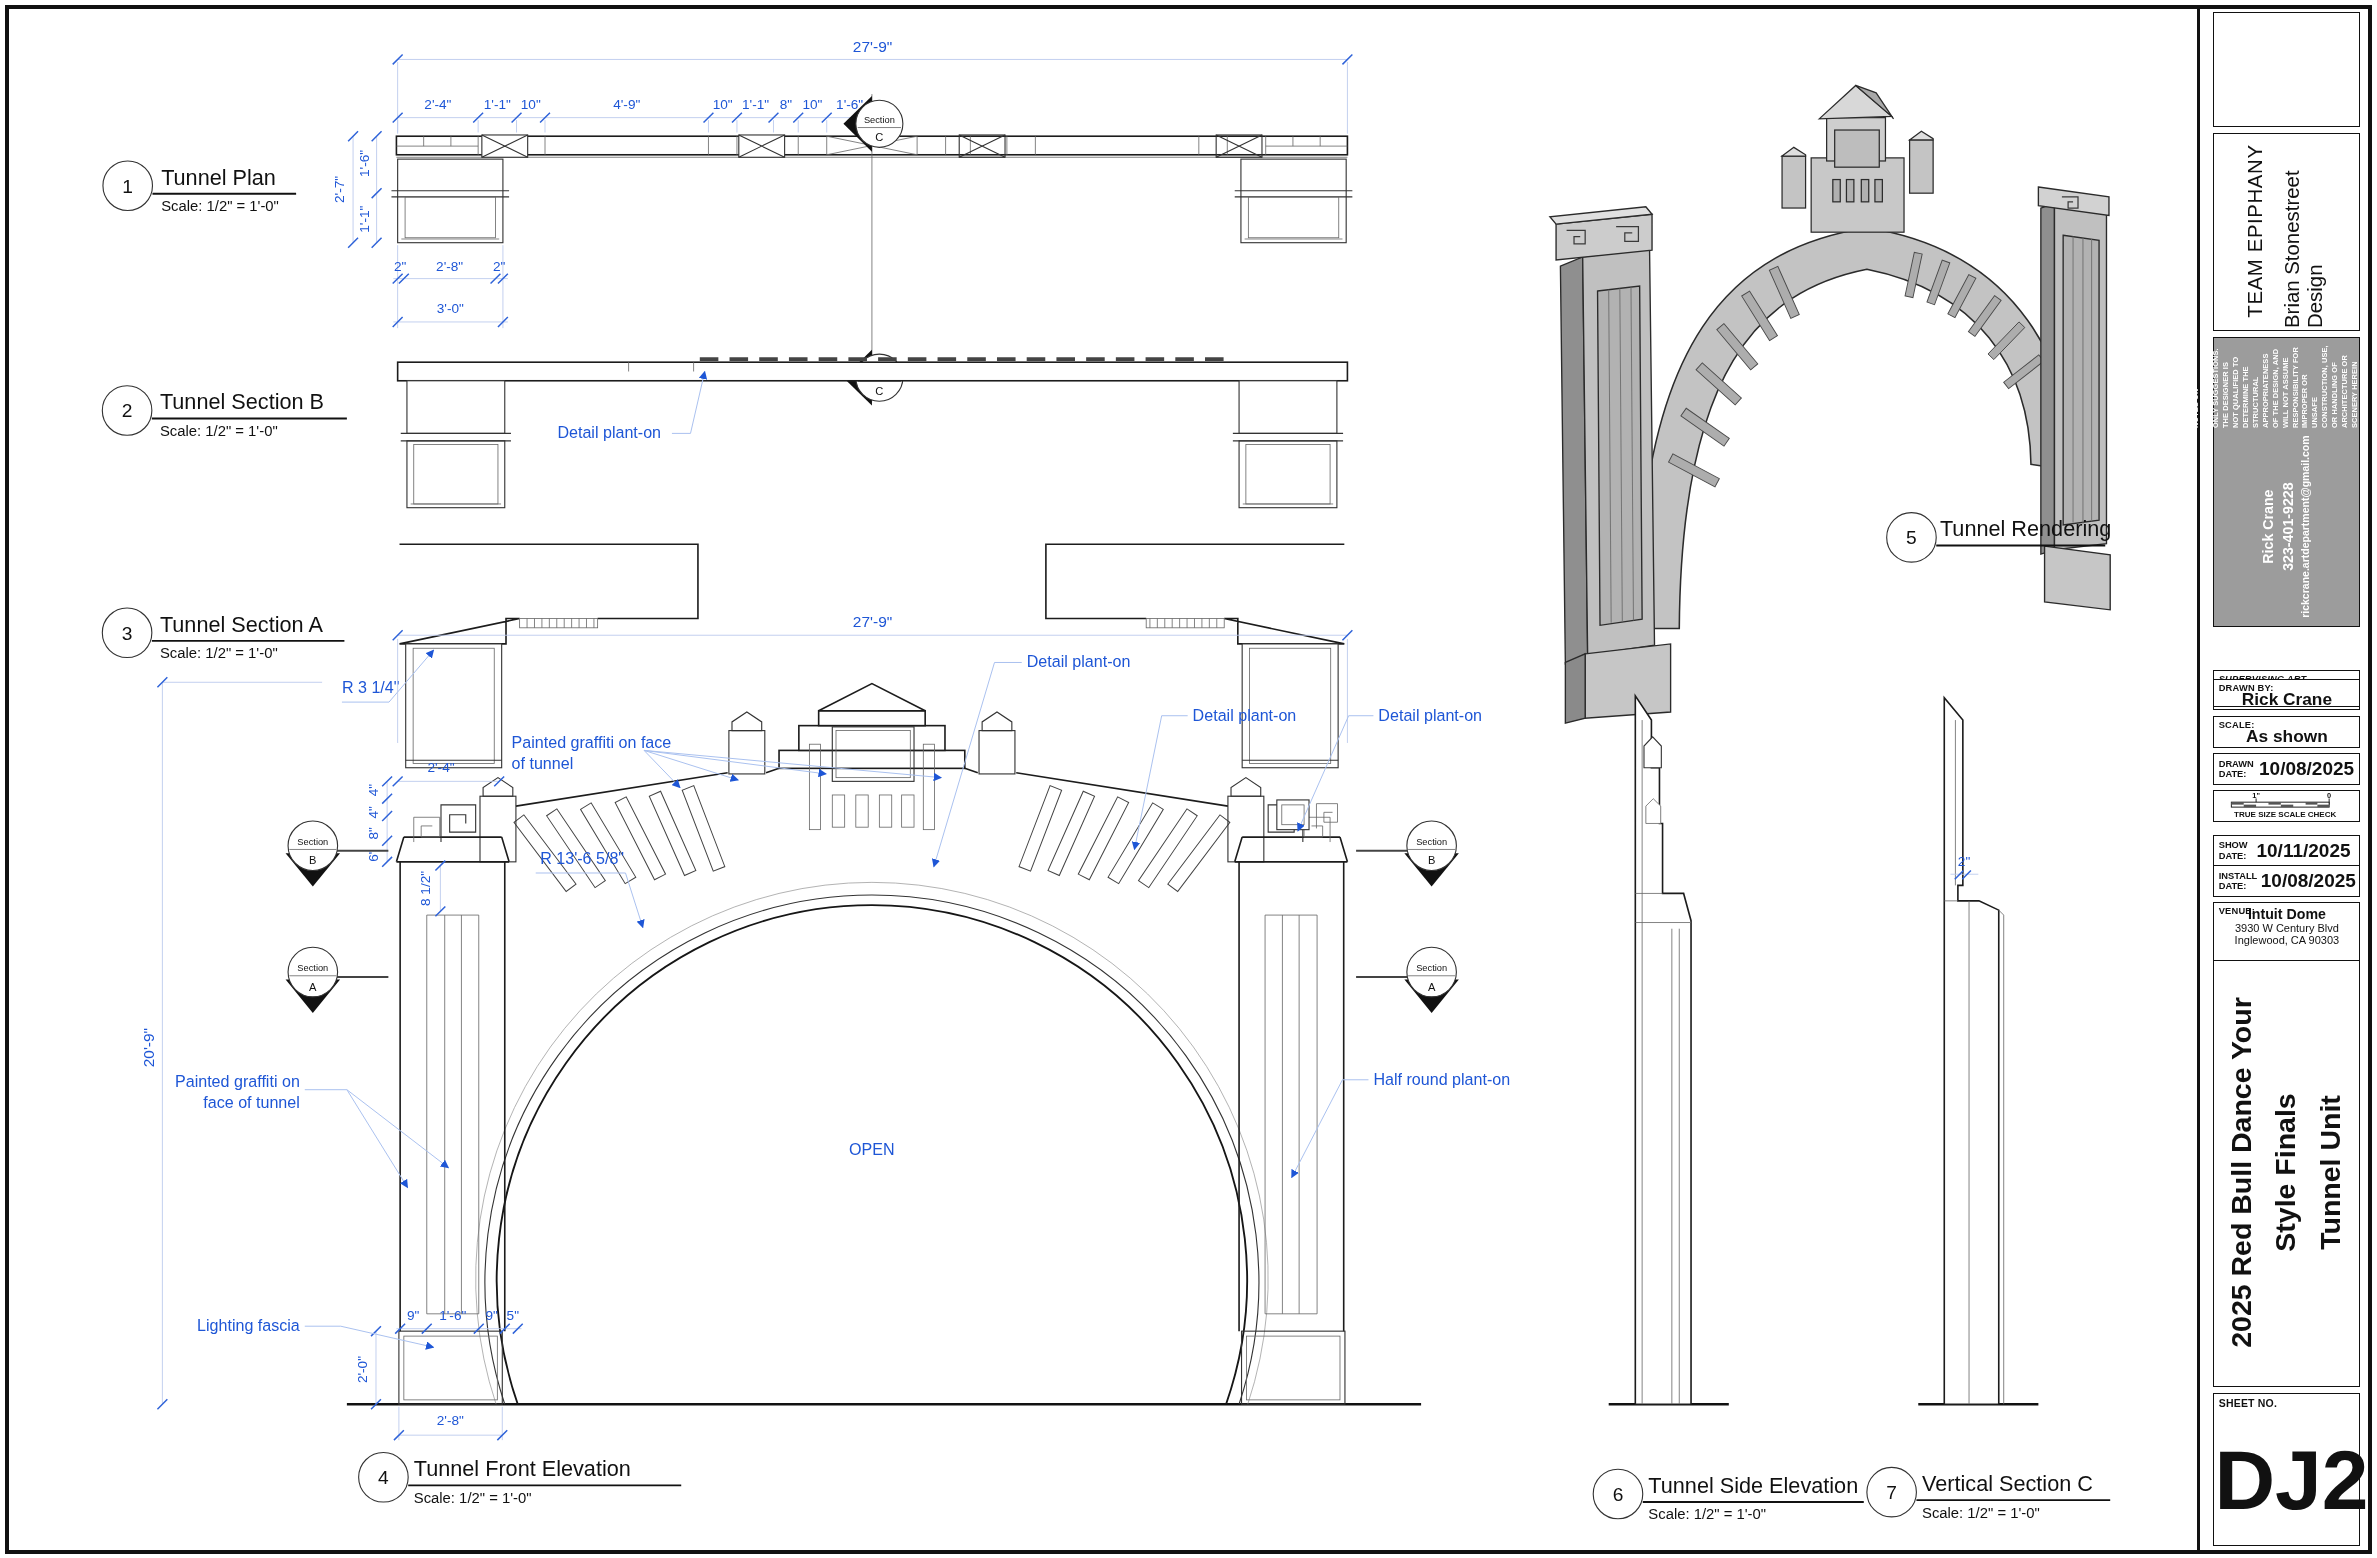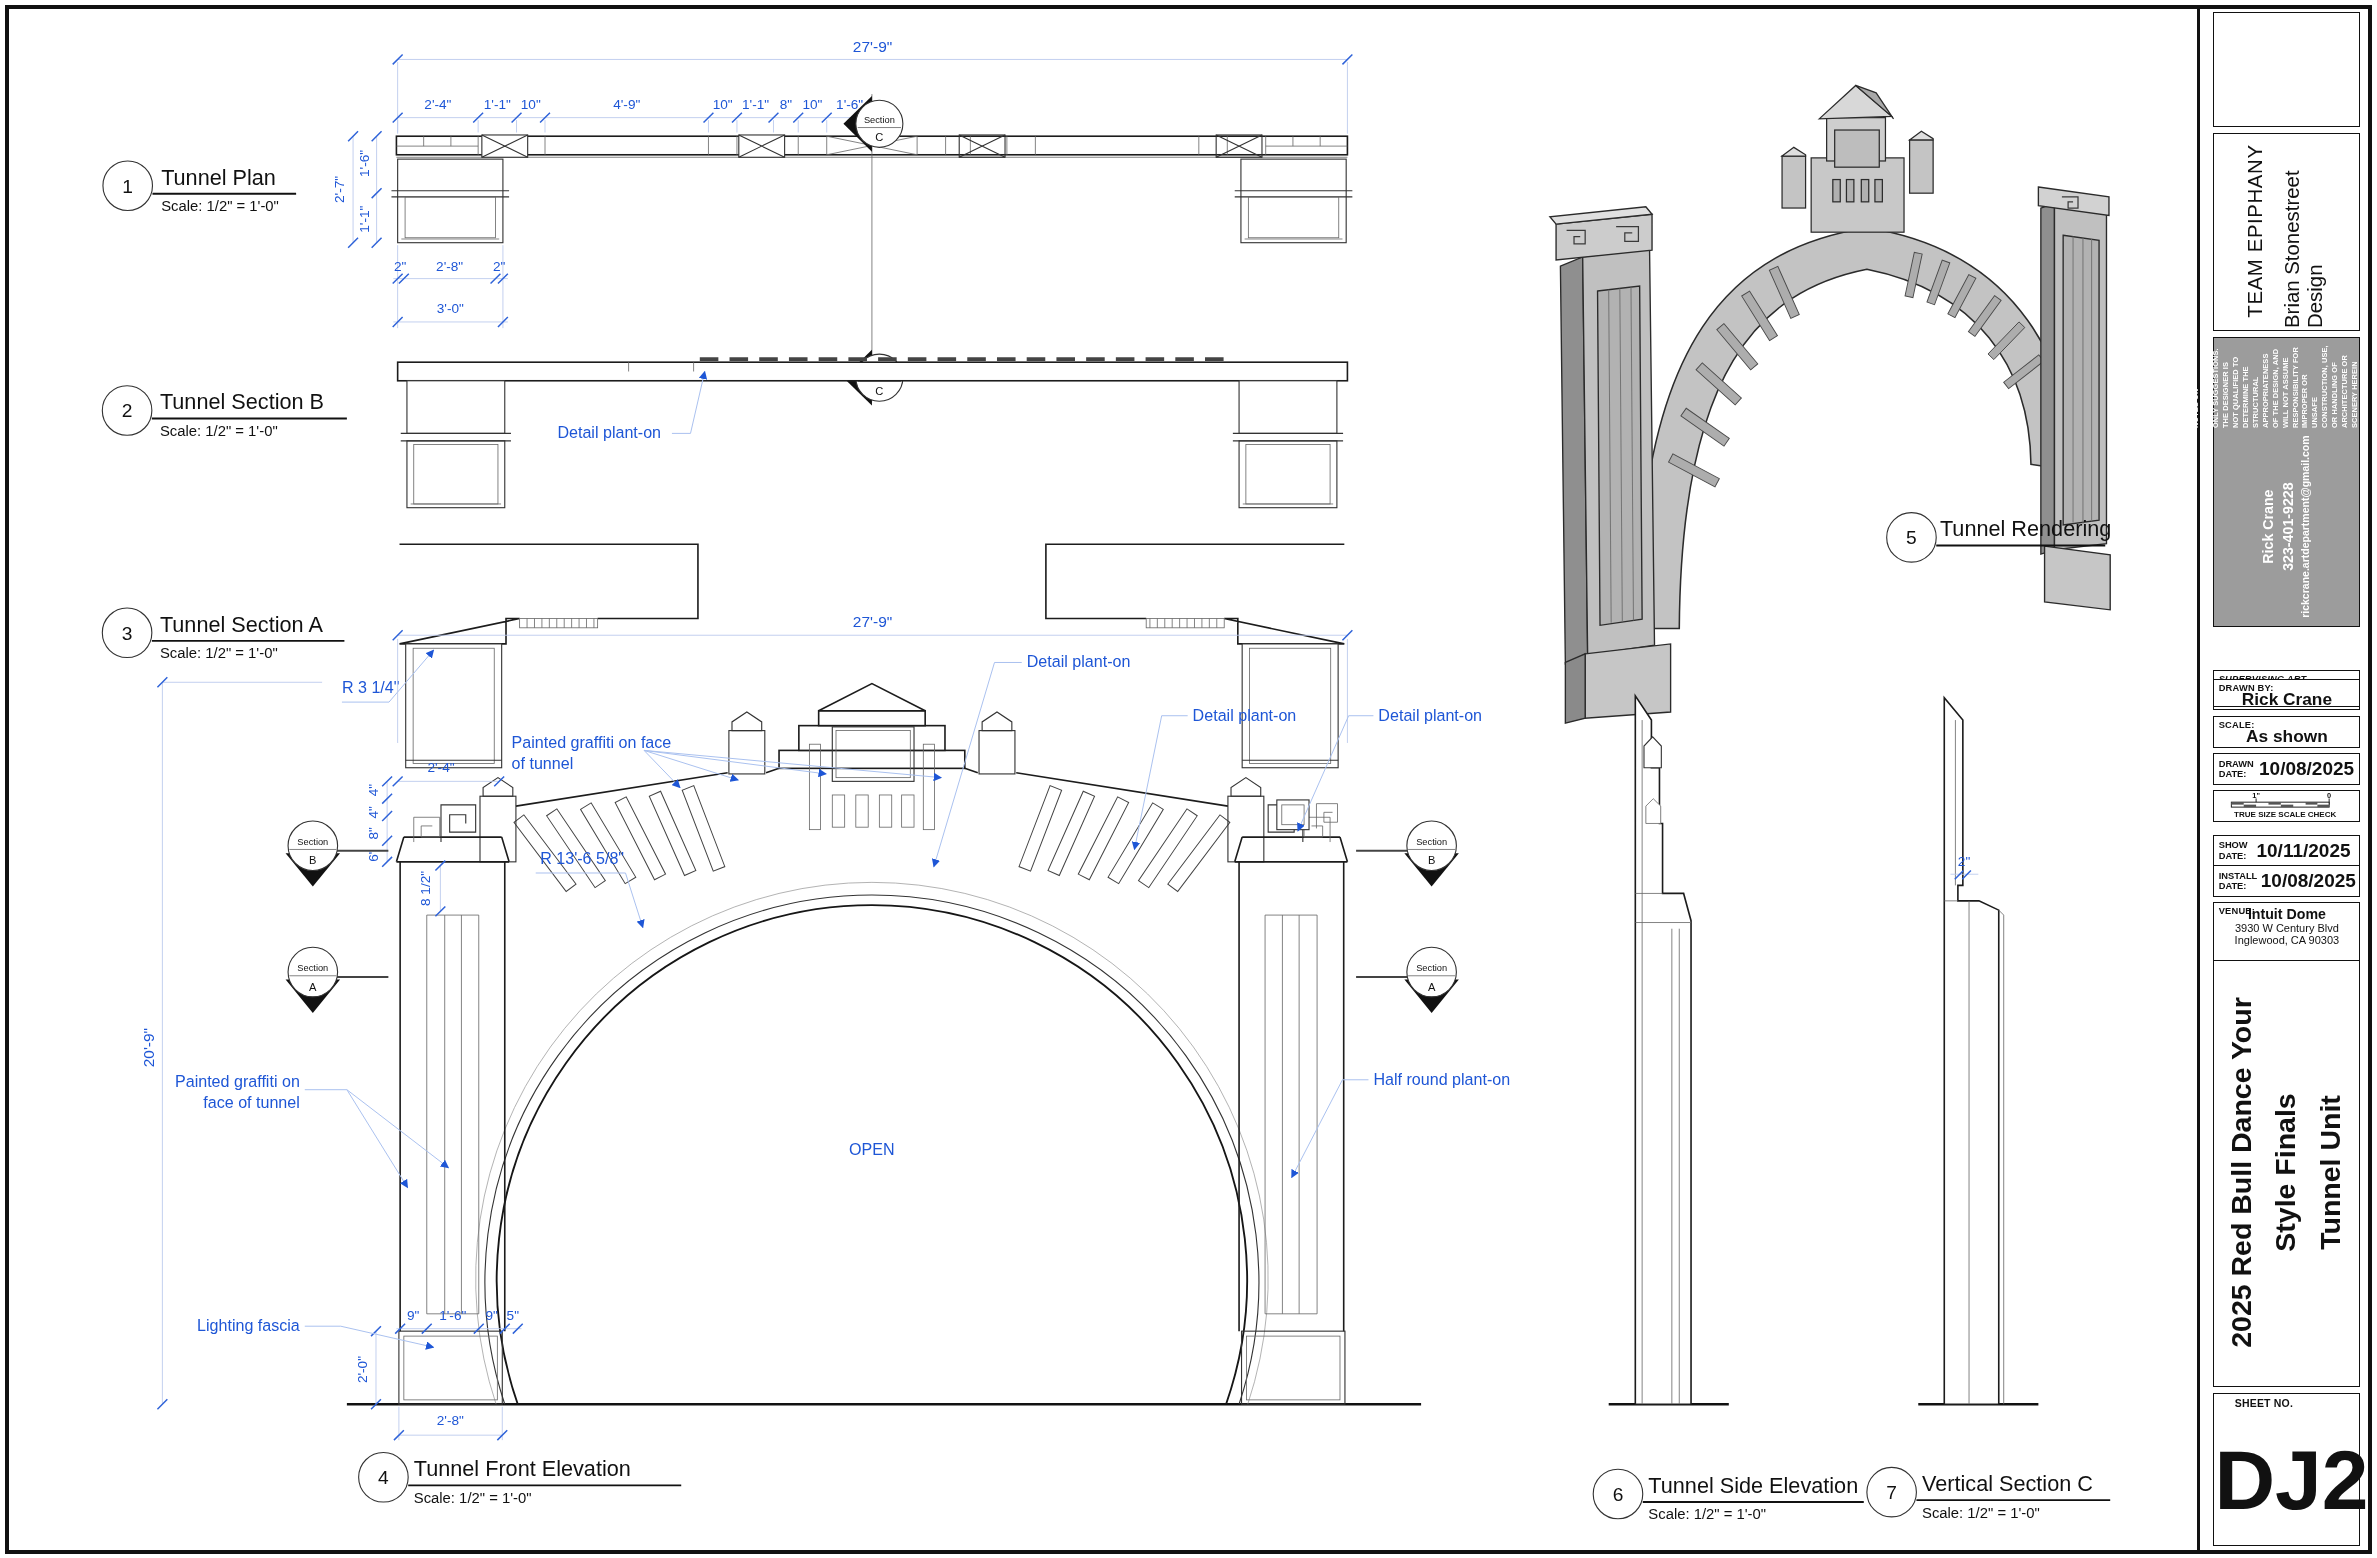--- a/index.html
+++ b/index.html
@@ -531,18 +531,18 @@
     </div>
 
     <div class="tbx" style="top:954px;height:427px;">
       <div class="rot" style="width:423px;height:143px;display:flex;flex-direction:column;justify-content:center;">
         <div class="bigTitle">2025 Red Bull Dance Your Style Finals</div>
         <div class="bigTitle">Tunnel Unit</div>
       </div>
     </div>
 
     <div class="tbx" style="top:1387px;height:153px;">
-      <div class="lab" style="font-size:10.5px;margin-left:16px;">SHEET NO.</div>
+      <div class="lab" style="font-size:10.5px;">SHEET NO.</div>
       <div class="dj" style="margin-top:29px;">DJ2</div>
     </div>
   </div>
 </div>
 
 
 </body></html>

